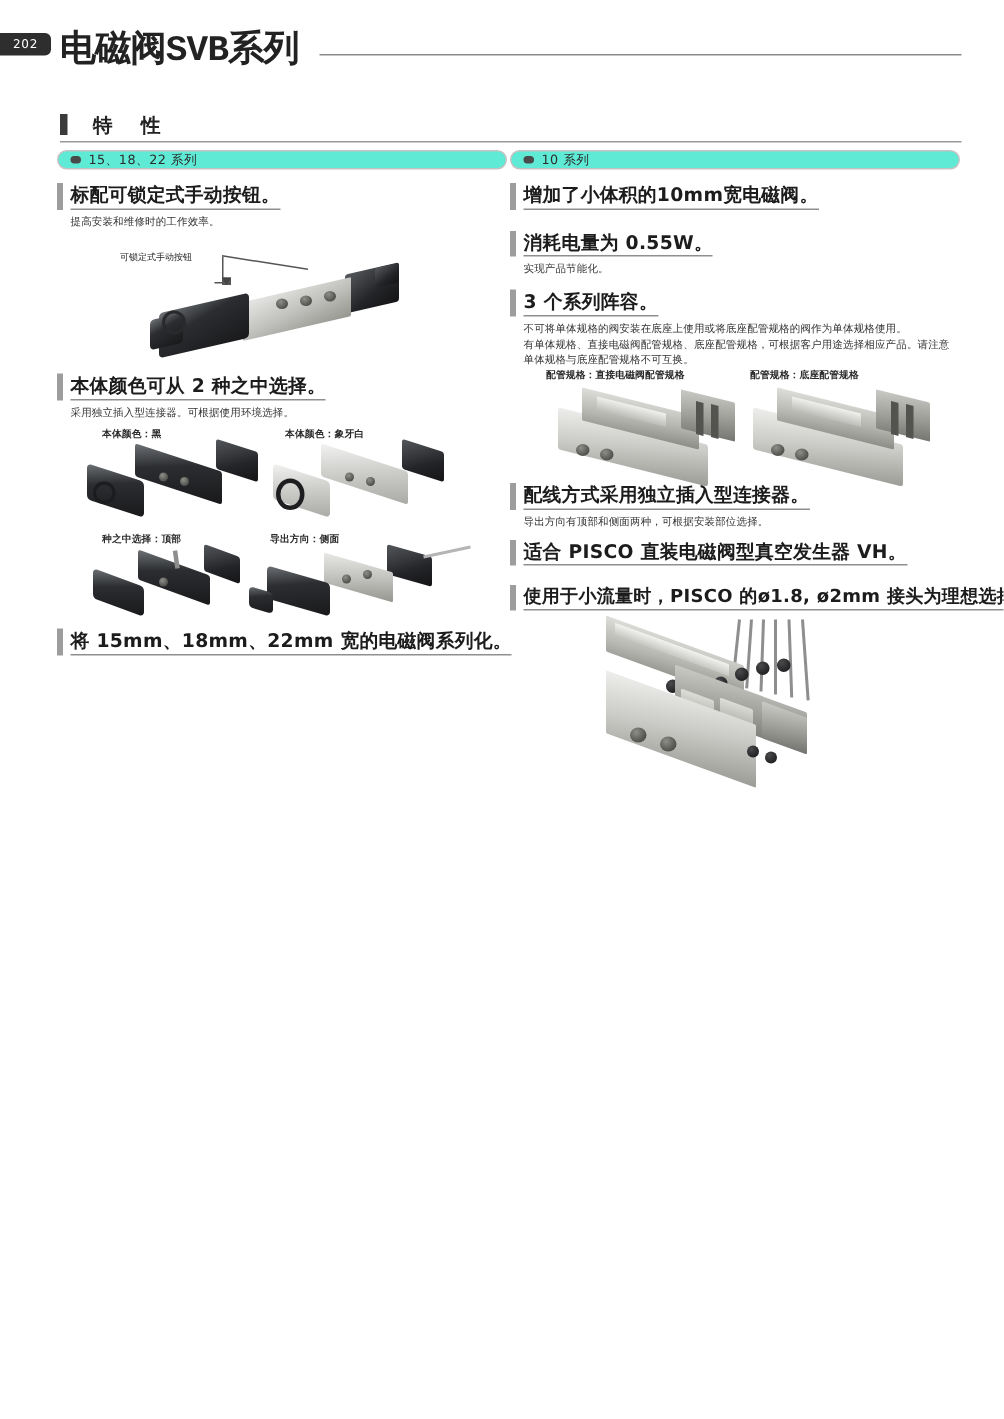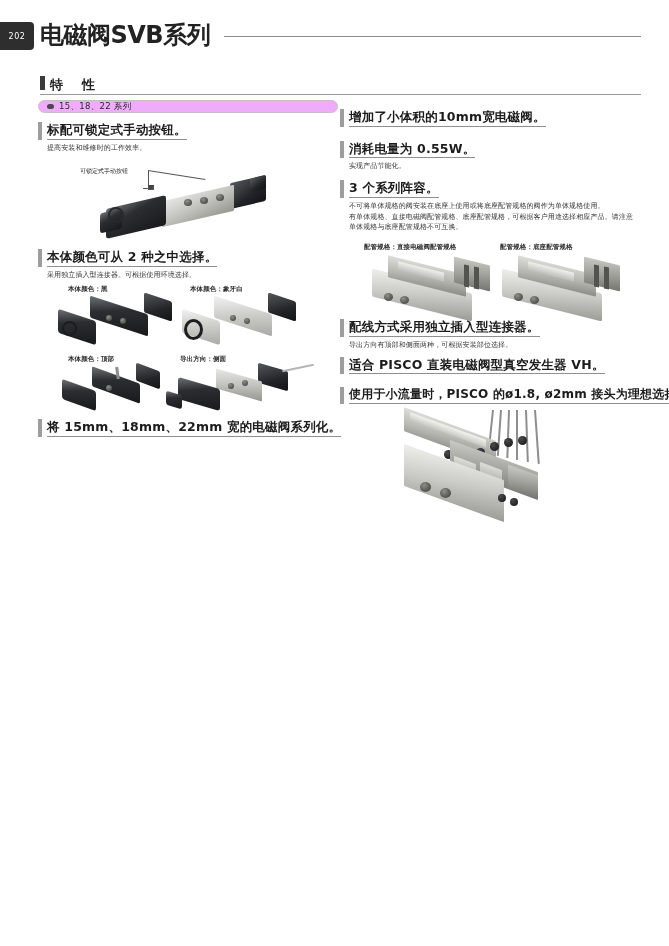--- a/index.html
+++ b/index.html
@@ -15,40 +15,41 @@
     color: #1a1a1a;
     overflow: hidden;
   }
 
   
   .page-badge {
     position: absolute;
     left: 0;
     top: 22px;
     width: 34px;
-    height: 28px;
+    height: 15px;
     background: #2e2e2e;
     border-radius: 0 4px 4px 0;
     color: #ffffff;
     font-size: 8px;
     letter-spacing: 0.5px;
     display: flex;
     align-items: center;
     justify-content: center;
   }
 
   
   .page-header {
     position: absolute;
     left: 40px;
     top: 18px;
     right: 28px;
     height: 34px;
     display: flex;
     align-items: center;
+    font-family: Liberation Mono, monospace;
   }
   .page-title {
     font-size: 24px;
     font-weight: bold;
     letter-spacing: -0.5px;
     color: #222;
     white-space: nowrap;
     line-height: 1;
   }
   .title-rule {
@@ -62,21 +63,21 @@
   
   .section-head {
     position: absolute;
     left: 40px;
     top: 76px;
     right: 28px;
   }
   .section-head-row {
     display: flex;
     align-items: flex-end;
-    gap: 5px;
+    gap: 17px;
   }
   .section-bar {
     width: 5px;
     height: 14px;
     background: #3a3a3a;
     margin-bottom: 2px;
   }
   .section-title {
     font-size: 13px;
     font-weight: bold;
@@ -97,21 +98,21 @@
     width: 300px;
   }
   .col-left  { left: 38px; }
   .col-right { left: 340px; }
 
   
   .series-pill {
     height: 13px;
     border: 1px solid #c3c3c3;
     border-radius: 7px;
-    background: #f0abfc;
+    background: #5eead4;
     display: flex;
     align-items: center;
     padding: 0 8px;
     gap: 5px;
     box-sizing: border-box;
   }
   .pill-dot {
     width: 7px;
     height: 5px;
     border-radius: 3px;
@@ -319,21 +320,21 @@
       <div class="photo valve-light" style="left:34px; top:8px;  width:58px; height:22px; transform:skewY(18deg);"></div>
       <div class="photo valve-light" style="left:2px;  top:18px; width:38px; height:24px; transform:skewY(18deg); border-radius:3px;"></div>
       <div class="port-hole" style="left:50px; top:18px; width:6px; height:6px;"></div>
       <div class="port-hole" style="left:64px; top:21px; width:6px; height:6px;"></div>
       <div class="photo" style="left:4px; top:22px; width:13px; height:15px; border:3px solid #1e1e20; border-radius:50%;"></div>
     </div>
   </div>
 
 
   <div class="figure" style="height:58px; margin-top:8px;">
-    <div class="cap" style="position:absolute; left:30px; top:0;">本体颜色：顶部</div>
+    <div class="cap" style="position:absolute; left:30px; top:0;">种之中选择：顶部</div>
     <div class="cap" style="position:absolute; left:142px; top:0;">导出方向：侧面</div>
 
     <div class="photo" style="left:20px; top:10px; width:110px; height:44px;">
       <div class="photo valve-cap" style="left:78px; top:2px;  width:24px; height:18px; transform:skewY(20deg);"></div>
       <div class="photo valve-dark" style="left:34px; top:10px; width:48px; height:20px; transform:skewY(20deg);"></div>
       <div class="photo valve-dark" style="left:4px;  top:20px; width:34px; height:20px; transform:skewY(20deg); border-radius:3px;"></div>
       <div class="photo" style="left:58px; top:2px; width:3px; height:12px; background:#8e8e8e; transform:rotate(-8deg);"></div>
       <div class="port-hole" style="left:48px; top:20px; width:6px; height:6px;"></div>
     </div>
 
@@ -352,20 +353,24 @@
     <div class="feature-head">
       <div class="feature-bar"></div>
       <div class="feature-text">将 15mm、18mm、22mm 宽的电磁阀系列化。</div>
     </div>
   </div>
 
 </div>
 
 <div class="col col-right">
 
+  <div class="series-pill">
+    <span class="pill-dot"></span>
+    <span class="pill-label">10 系列</span>
+  </div>
 
   <div class="feature">
     <div class="feature-head">
       <div class="feature-bar"></div>
       <div class="feature-text">增加了小体积的10mm宽电磁阀。</div>
     </div>
   </div>
 
   <div class="feature" style="margin-top:14px;">
     <div class="feature-head">
@@ -381,21 +386,21 @@
     <div class="feature-head">
       <div class="feature-bar"></div>
       <div class="feature-text">3 个系列阵容。</div>
     </div>
     <div class="feature-sub" style="margin-left:9px; width:288px;">
       <p style="margin-top:2px;">不可将单体规格的阀安装在底座上使用或将底座配管规格的阀作为单体规格使用。</p>
       <p>有单体规格、直接电磁阀配管规格、底座配管规格，可根据客户用途选择相应产品。请注意单体规格与底座配管规格不可互换。</p>
     </div>
   </div>
 
-  <div class="figure" style="height:74px; margin-top:10px;">
+  <div class="figure" style="height:74px; ">
     <div class="cap" style="position:absolute; left:24px; top:0;">配管规格：直接电磁阀配管规格</div>
     <div class="cap" style="position:absolute; left:160px; top:0;">配管规格：底座配管规格</div>
 
     <div class="photo" style="left:28px; top:12px; width:132px; height:60px;">
       <div class="photo manifold-base" style="left:4px;  top:26px; width:100px; height:28px; transform:skewY(14deg); border-radius:2px;"></div>
       <div class="photo manifold-stack" style="left:20px; top:10px; width:78px;  height:22px; transform:skewY(14deg);"></div>
       <div class="photo coil-block" style="left:86px; top:6px;  width:36px;  height:26px; transform:skewY(14deg);"></div>
       <div class="photo" style="left:30px; top:12px; width:46px; height:9px; background:linear-gradient(#f0f0ee,#bcbcb8); transform:skewY(14deg);"></div>
       <div class="port-hole" style="left:16px; top:38px; width:9px; height:8px;"></div>
       <div class="port-hole" style="left:32px; top:41px; width:9px; height:8px;"></div>

